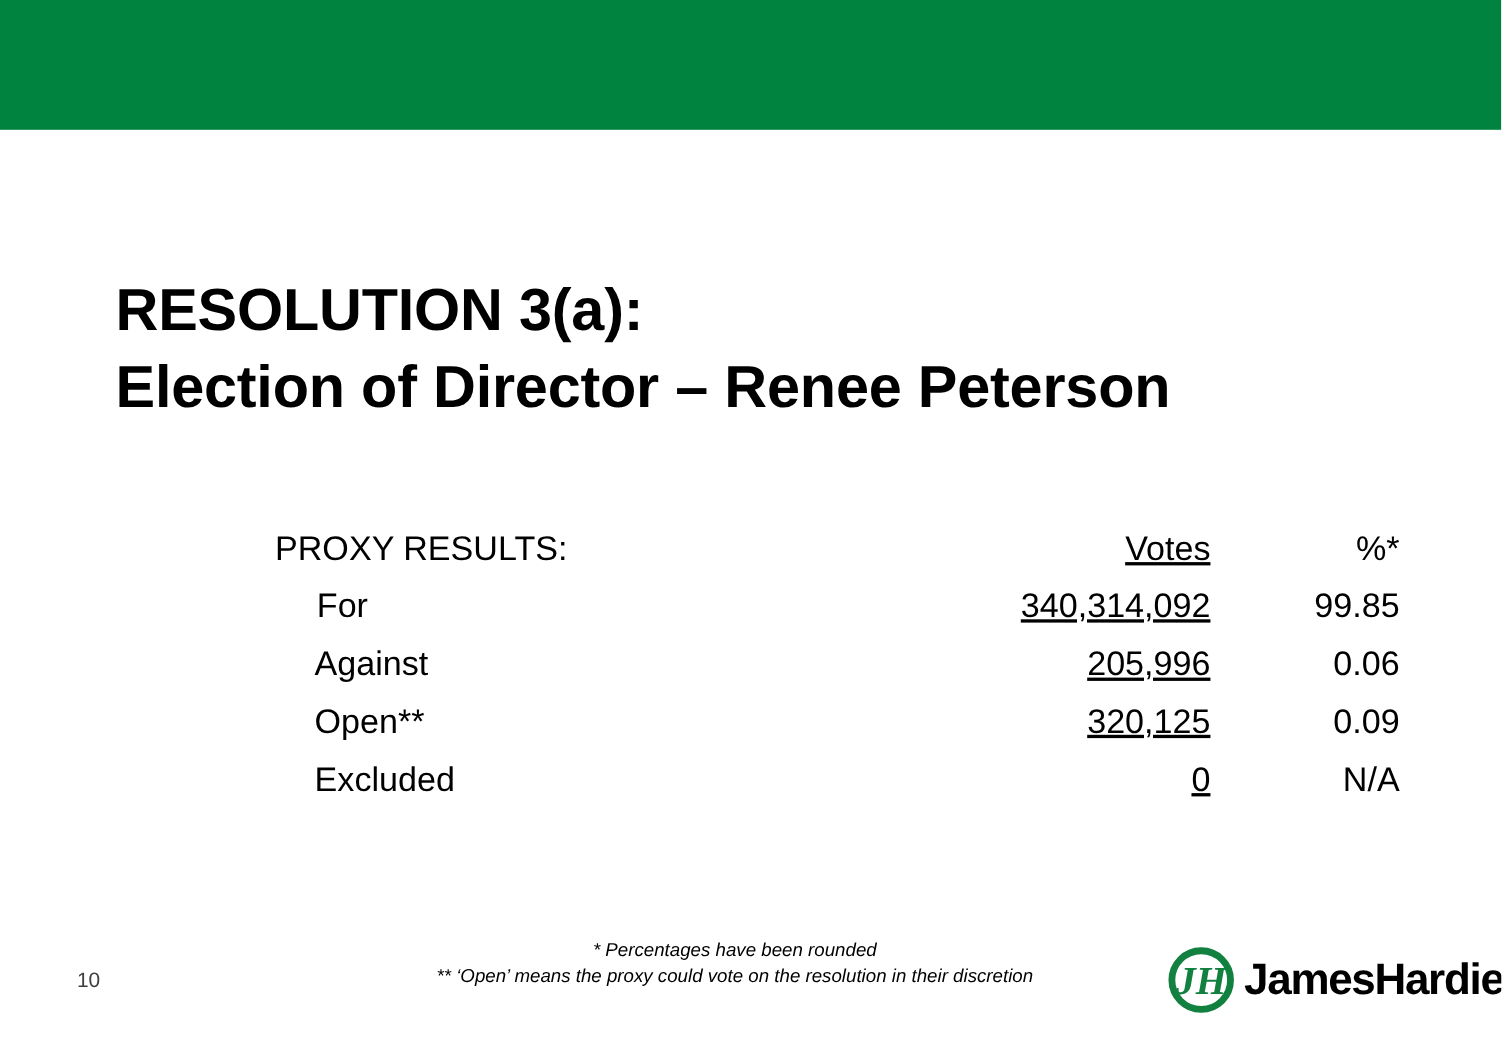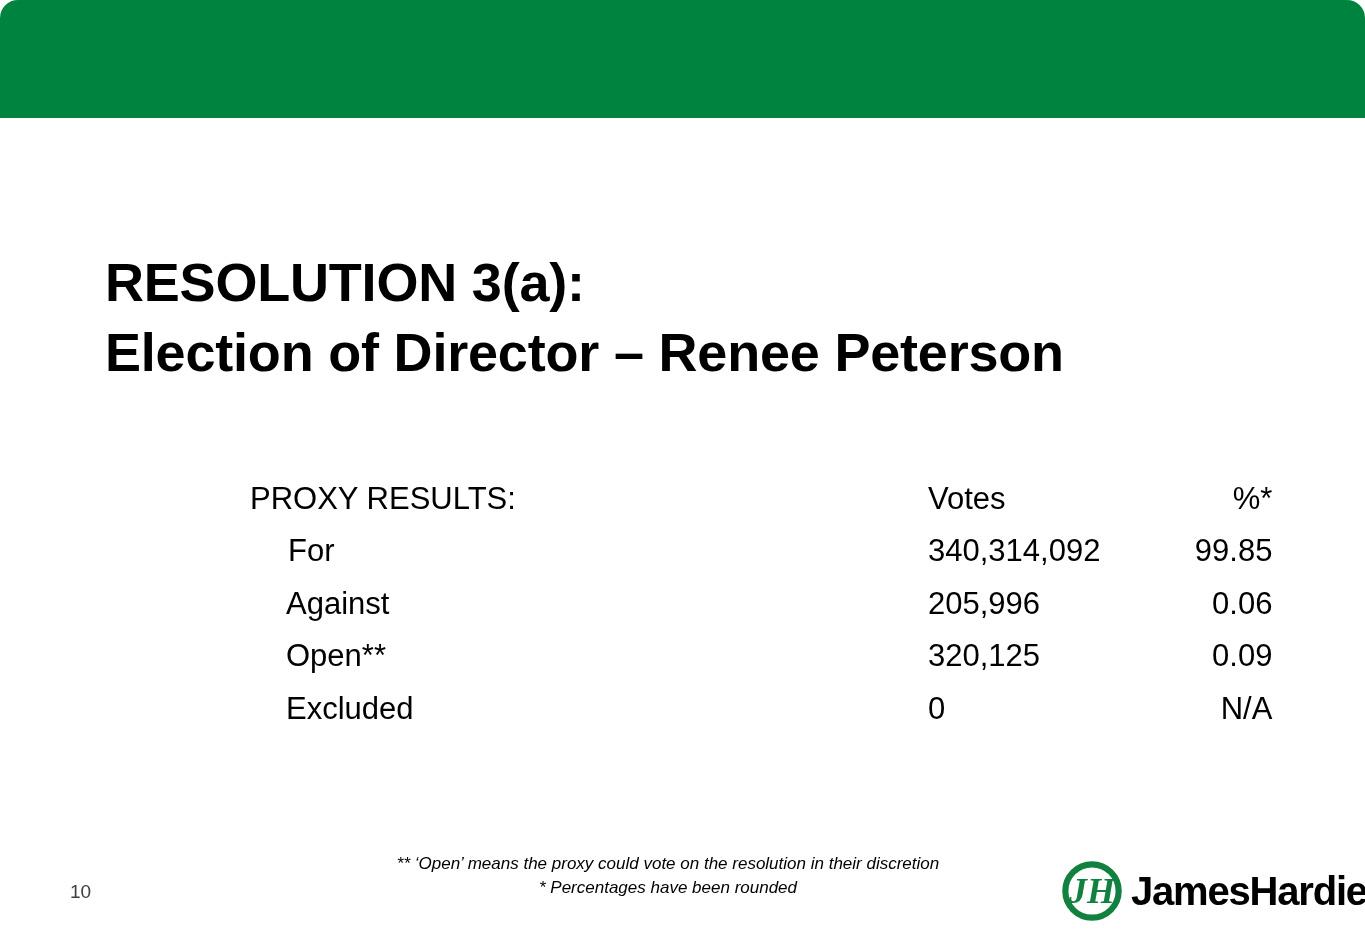--- a/index.html
+++ b/index.html
@@ -11,21 +11,20 @@
   body {
     font-family: "Liberation Sans", sans-serif;
     color: #000000;
   }
   .slide {
     position: relative;
     width: 1365px;
     height: 945px;
     background: #ffffff;
     overflow: hidden;
-    border-radius: 18px;
   }
 
   
   .header-band {
     position: absolute;
     left: 0;
     top: 0;
     width: 1365px;
     height: 118px;
     background: #00833e;
@@ -67,21 +66,23 @@
     vertical-align: baseline;
     white-space: nowrap;
   }
   .col-label {
     width: 640px;
     text-align: left;
     margin-top: 10px;
   }
   .col-votes {
     width: 110px;
+    text-align: right;
     padding-right: 0;
+    text-decoration: underline;
   }
   .col-pct {
     width: 172px;
     text-align: right;
   }
   .row-indent .col-label {
     padding-left: 36px;
   }
   .row-first .col-label {
     padding-left: 38px;
@@ -173,22 +174,22 @@
       </tr>
       <tr class="row-indent">
         <td class="col-label">Excluded</td>
         <td class="col-votes">0</td>
         <td class="col-pct">N/A</td>
       </tr>
     </tbody>
   </table>
 
   <div class="footnotes">
+    <div class="footnote">* Percentages have been rounded</div>
     <div class="footnote">** ‘Open’ means the proxy could vote on the resolution in their discretion</div>
-    <div class="footnote">* Percentages have been rounded</div>
   </div>
 
   <div class="page-number">10</div>
 
   <div class="logo">
     <svg class="logo-mark" viewBox="0 0 100 100">
       <circle cx="50" cy="50" r="43" fill="none" stroke="#128140" stroke-width="10"></circle>
       <text x="50" y="70" text-anchor="middle" font-family="'Liberation Serif', serif" font-size="58" font-style="italic" font-weight="bold" fill="#128140">JH</text>
     </svg>
     <div class="logo-word">

